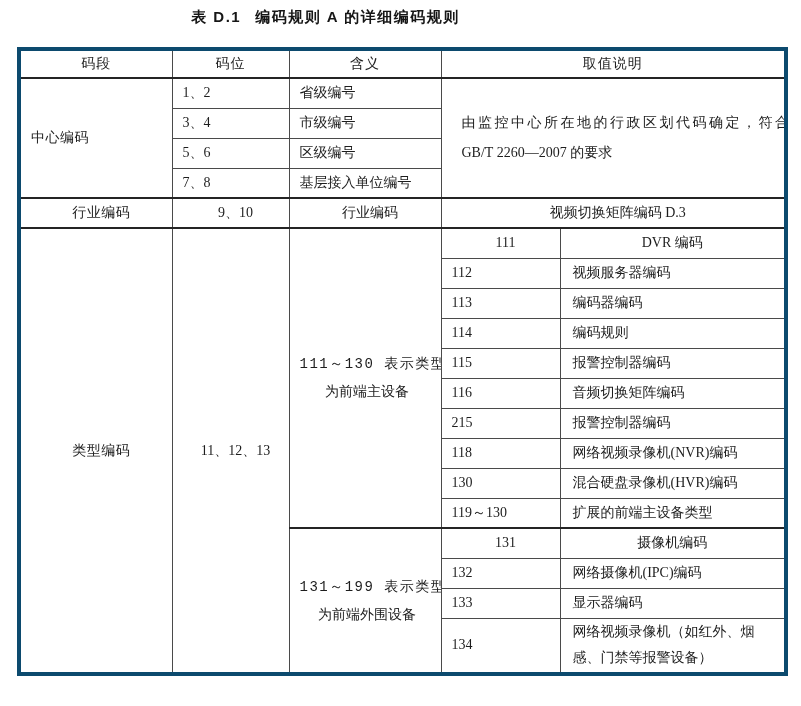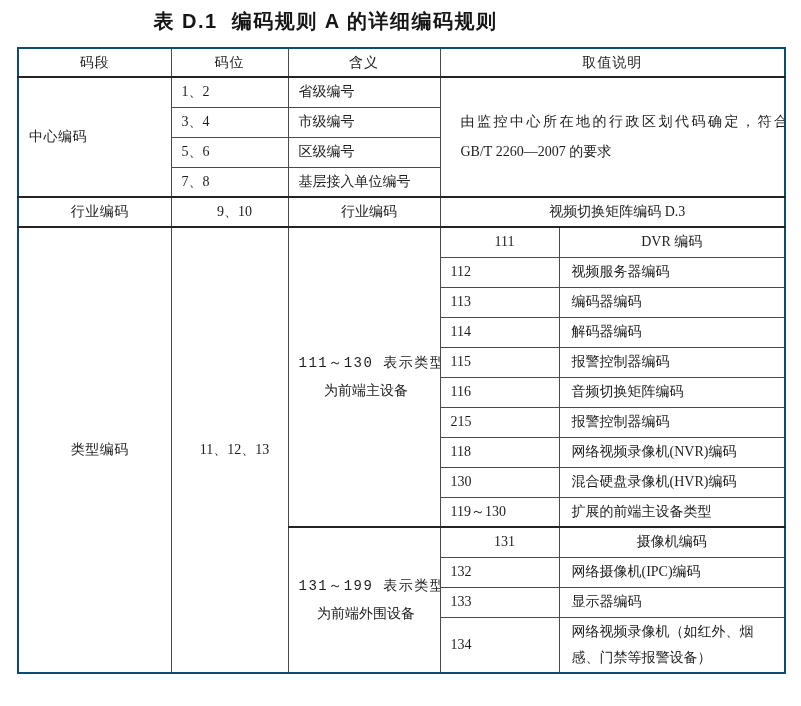--- a/index.html
+++ b/index.html
@@ -16,34 +16,34 @@
     color: #1d1d1d;
     overflow: hidden;
   }
   .title {
     width: 651px;
     padding-top: 8px;
     height: 34px;
     text-align: center;
     font-family: "Liberation Sans", "DejaVu Sans", sans-serif;
     font-weight: 700;
-    font-size: 20px;
+    font-size: 15px;
     letter-spacing: 1.5px;
     color: #161616;
   }
   .title .cap {
     margin-left: 14px;
   }
   table.rules {
     border-collapse: collapse;
     table-layout: fixed;
     width: 767px;
     margin-left: 17px;
     margin-top: 5px;
-    border: 2px solid #0c4a6e;
+    border: 4px solid #0c4a6e;
   }
   td, th {
     border: 1px solid #4a4a4a;
     font-size: 14px;
     font-weight: normal;
     vertical-align: middle;
     text-align: left;
     padding: 0 0 0 10px;
     color: #1d1d1d;
     overflow: hidden;
@@ -134,21 +134,21 @@
     <tr>
       <td>112</td>
       <td class="desc">视频服务器编码</td>
     </tr>
     <tr>
       <td>113</td>
       <td class="desc">编码器编码</td>
     </tr>
     <tr>
       <td>114</td>
-      <td class="desc">解码器编码</td>
+      <td class="desc">编码规则</td>
     </tr>
     <tr>
       <td>115</td>
       <td class="desc">报警控制器编码</td>
     </tr>
     <tr>
       <td>116</td>
       <td class="desc">音频切换矩阵编码</td>
     </tr>
     <tr>

